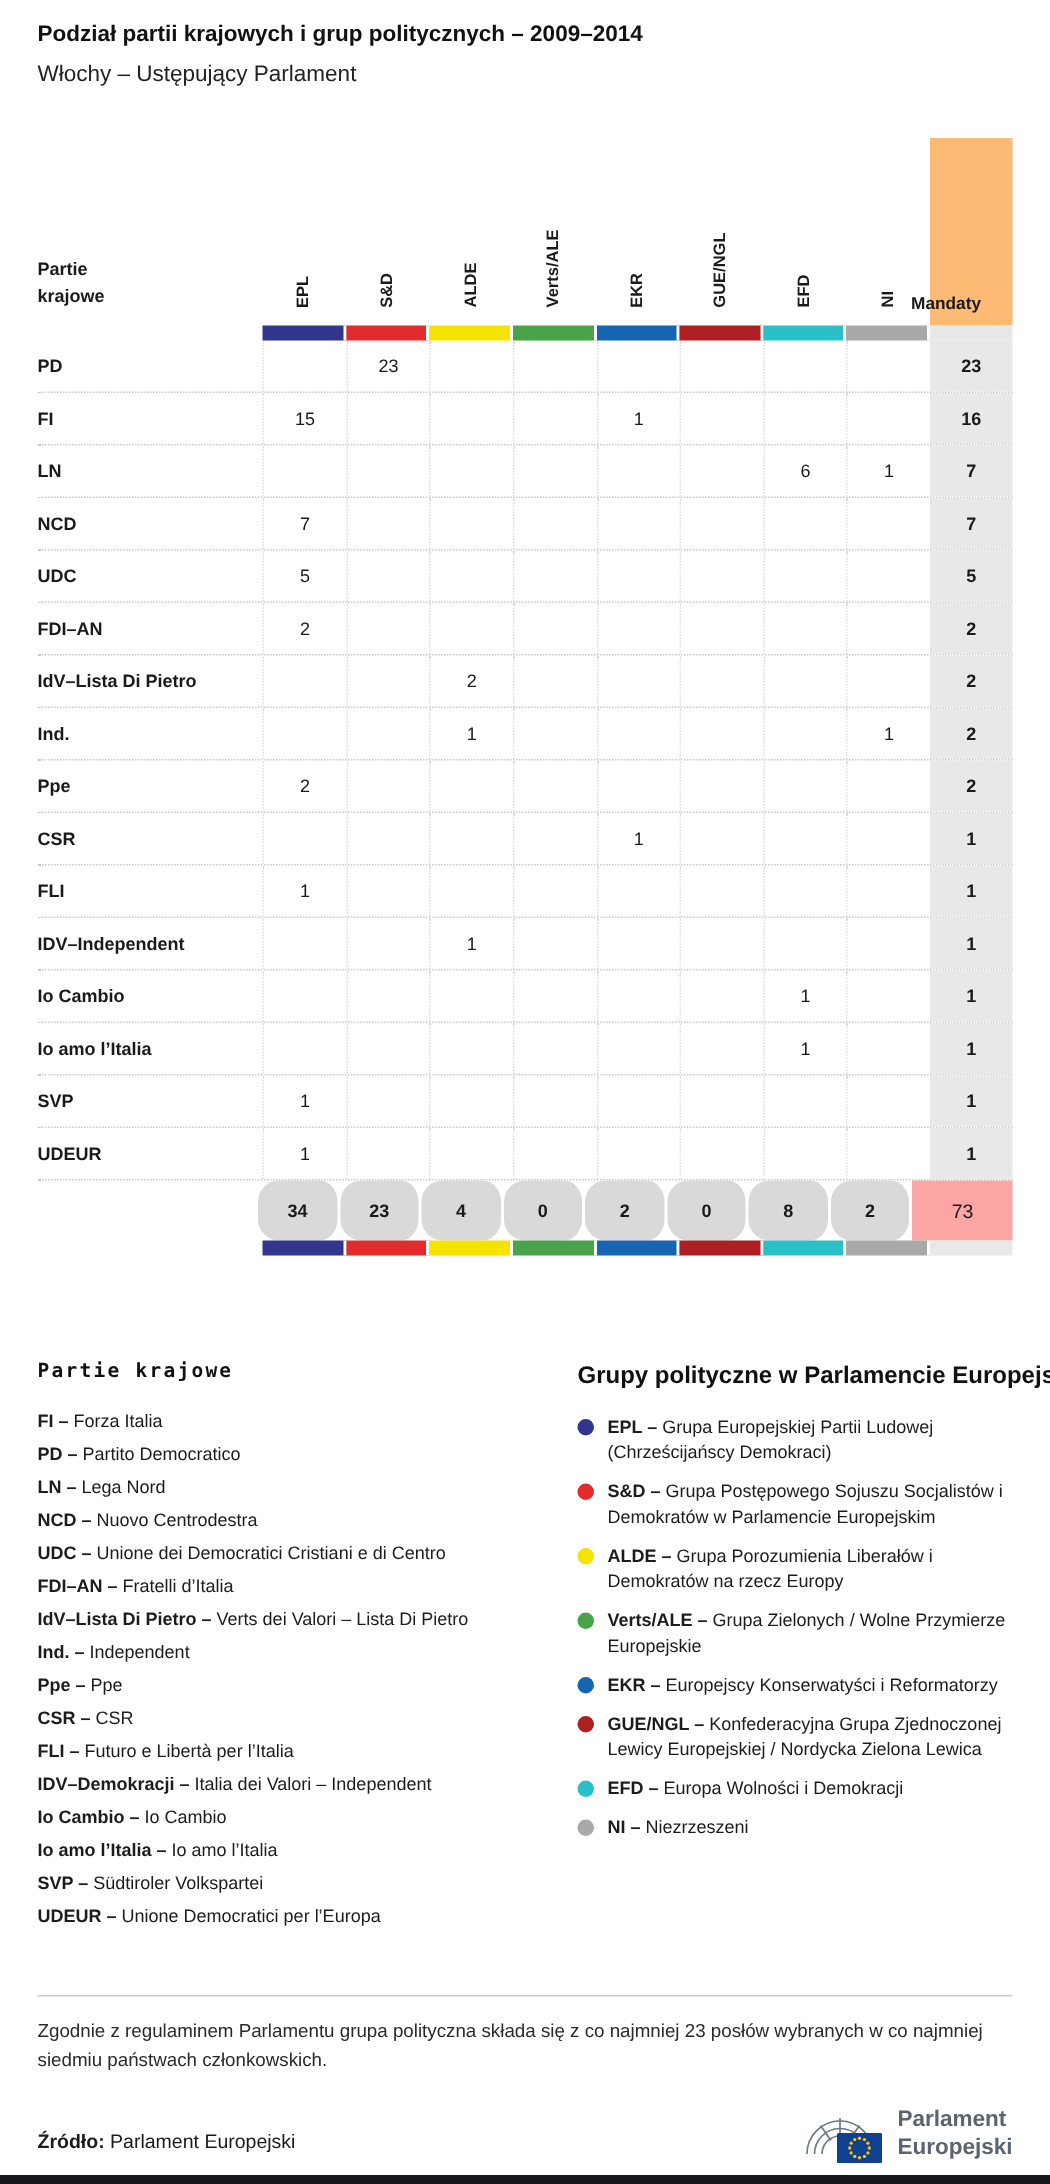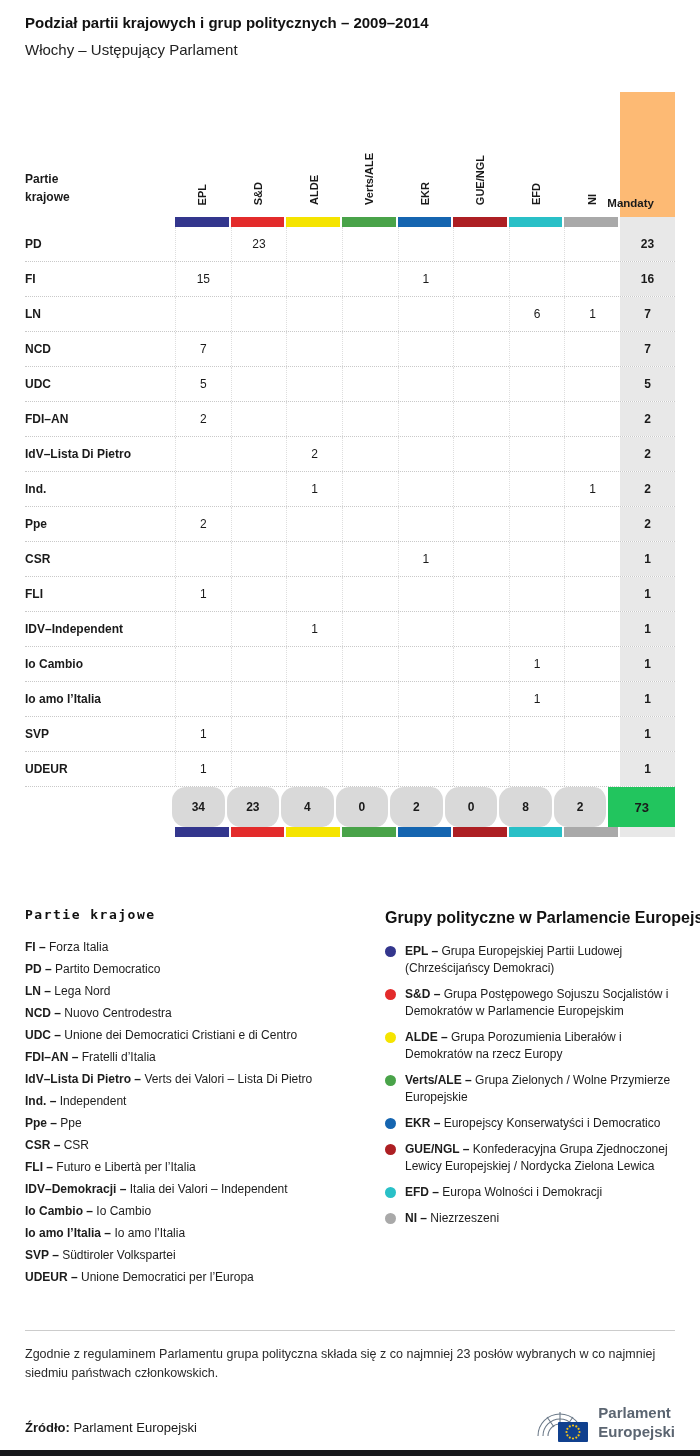--- a/index.html
+++ b/index.html
@@ -37,21 +37,21 @@
   .bar-mandaty { width:55px; background:#e8e8e8; }
 
   .tr { display:flex; height:35px; border-bottom:1px dotted #c9c9c9; }
   .td-party { width:150px; font-weight:bold; font-size:12px; display:flex; align-items:center; }
   .vals { display:flex; width:445px; }
   .td-val { flex:1; border-left:1px dotted #dedede; font-size:12px; display:flex; align-items:center; justify-content:center; }
   .td-mandaty { width:55px; background:#e8e8e8; font-weight:bold; font-size:12px; display:flex; align-items:center; justify-content:center; }
 
   .totals-row { display:flex; height:40px; }
   .tot { flex:1; background:#d9d9d9; border-right:2px solid #fff; font-weight:bold; font-size:12px; display:flex; align-items:center; justify-content:center;border-radius:14px; }
-  .tot-mandaty { width:68px; background:#22c55e; font-weight:bold; font-size:13px; display:flex; align-items:center; justify-content:center; }
+  .tot-mandaty { width:68px; background:#fca5a5; font-weight:normal; font-size:13px; display:flex; align-items:center; justify-content:center; }
 
   
   .legends { display:flex; margin-top:70px; }
   .leg-left { width:360px; }
   .leg-left h3 {
     font-family:"DejaVu Sans Mono", monospace; font-size:13px; font-weight:bold;
     letter-spacing:1.5px; margin:0 0 14px 0; color:#111;
   }
   .p-item { font-size:12px; line-height:22px; color:#1c1c1c; }
   .leg-right { width:290px; }
@@ -420,21 +420,21 @@
       <div class="g-item">
           <span class="dot" style="background-color: rgb(245, 228, 0);"></span>
           <span><b>ALDE –</b> <span>Grupa Porozumienia Liberałów i Demokratów na rzecz Europy</span></span>
         </div>
       <div class="g-item">
           <span class="dot" style="background-color: rgb(73, 163, 73);"></span>
           <span><b>Verts/ALE –</b> <span>Grupa Zielonych / Wolne Przymierze Europejskie</span></span>
         </div>
       <div class="g-item">
           <span class="dot" style="background-color: rgb(21, 101, 176);"></span>
-          <span><b>EKR –</b> <span>Europejscy Konserwatyści i Democratico</span></span>
+          <span><b>EKR –</b> <span>Europejscy Konserwatyści i Reformatorzy</span></span>
         </div>
       <div class="g-item">
           <span class="dot" style="background-color: rgb(173, 31, 35);"></span>
           <span><b>GUE/NGL –</b> <span>Konfederacyjna Grupa Zjednoczonej Lewicy Europejskiej / Nordycka Zielona Lewica</span></span>
         </div>
       <div class="g-item">
           <span class="dot" style="background-color: rgb(41, 192, 199);"></span>
           <span><b>EFD –</b> <span>Europa Wolności i Demokracji</span></span>
         </div>
       <div class="g-item">

